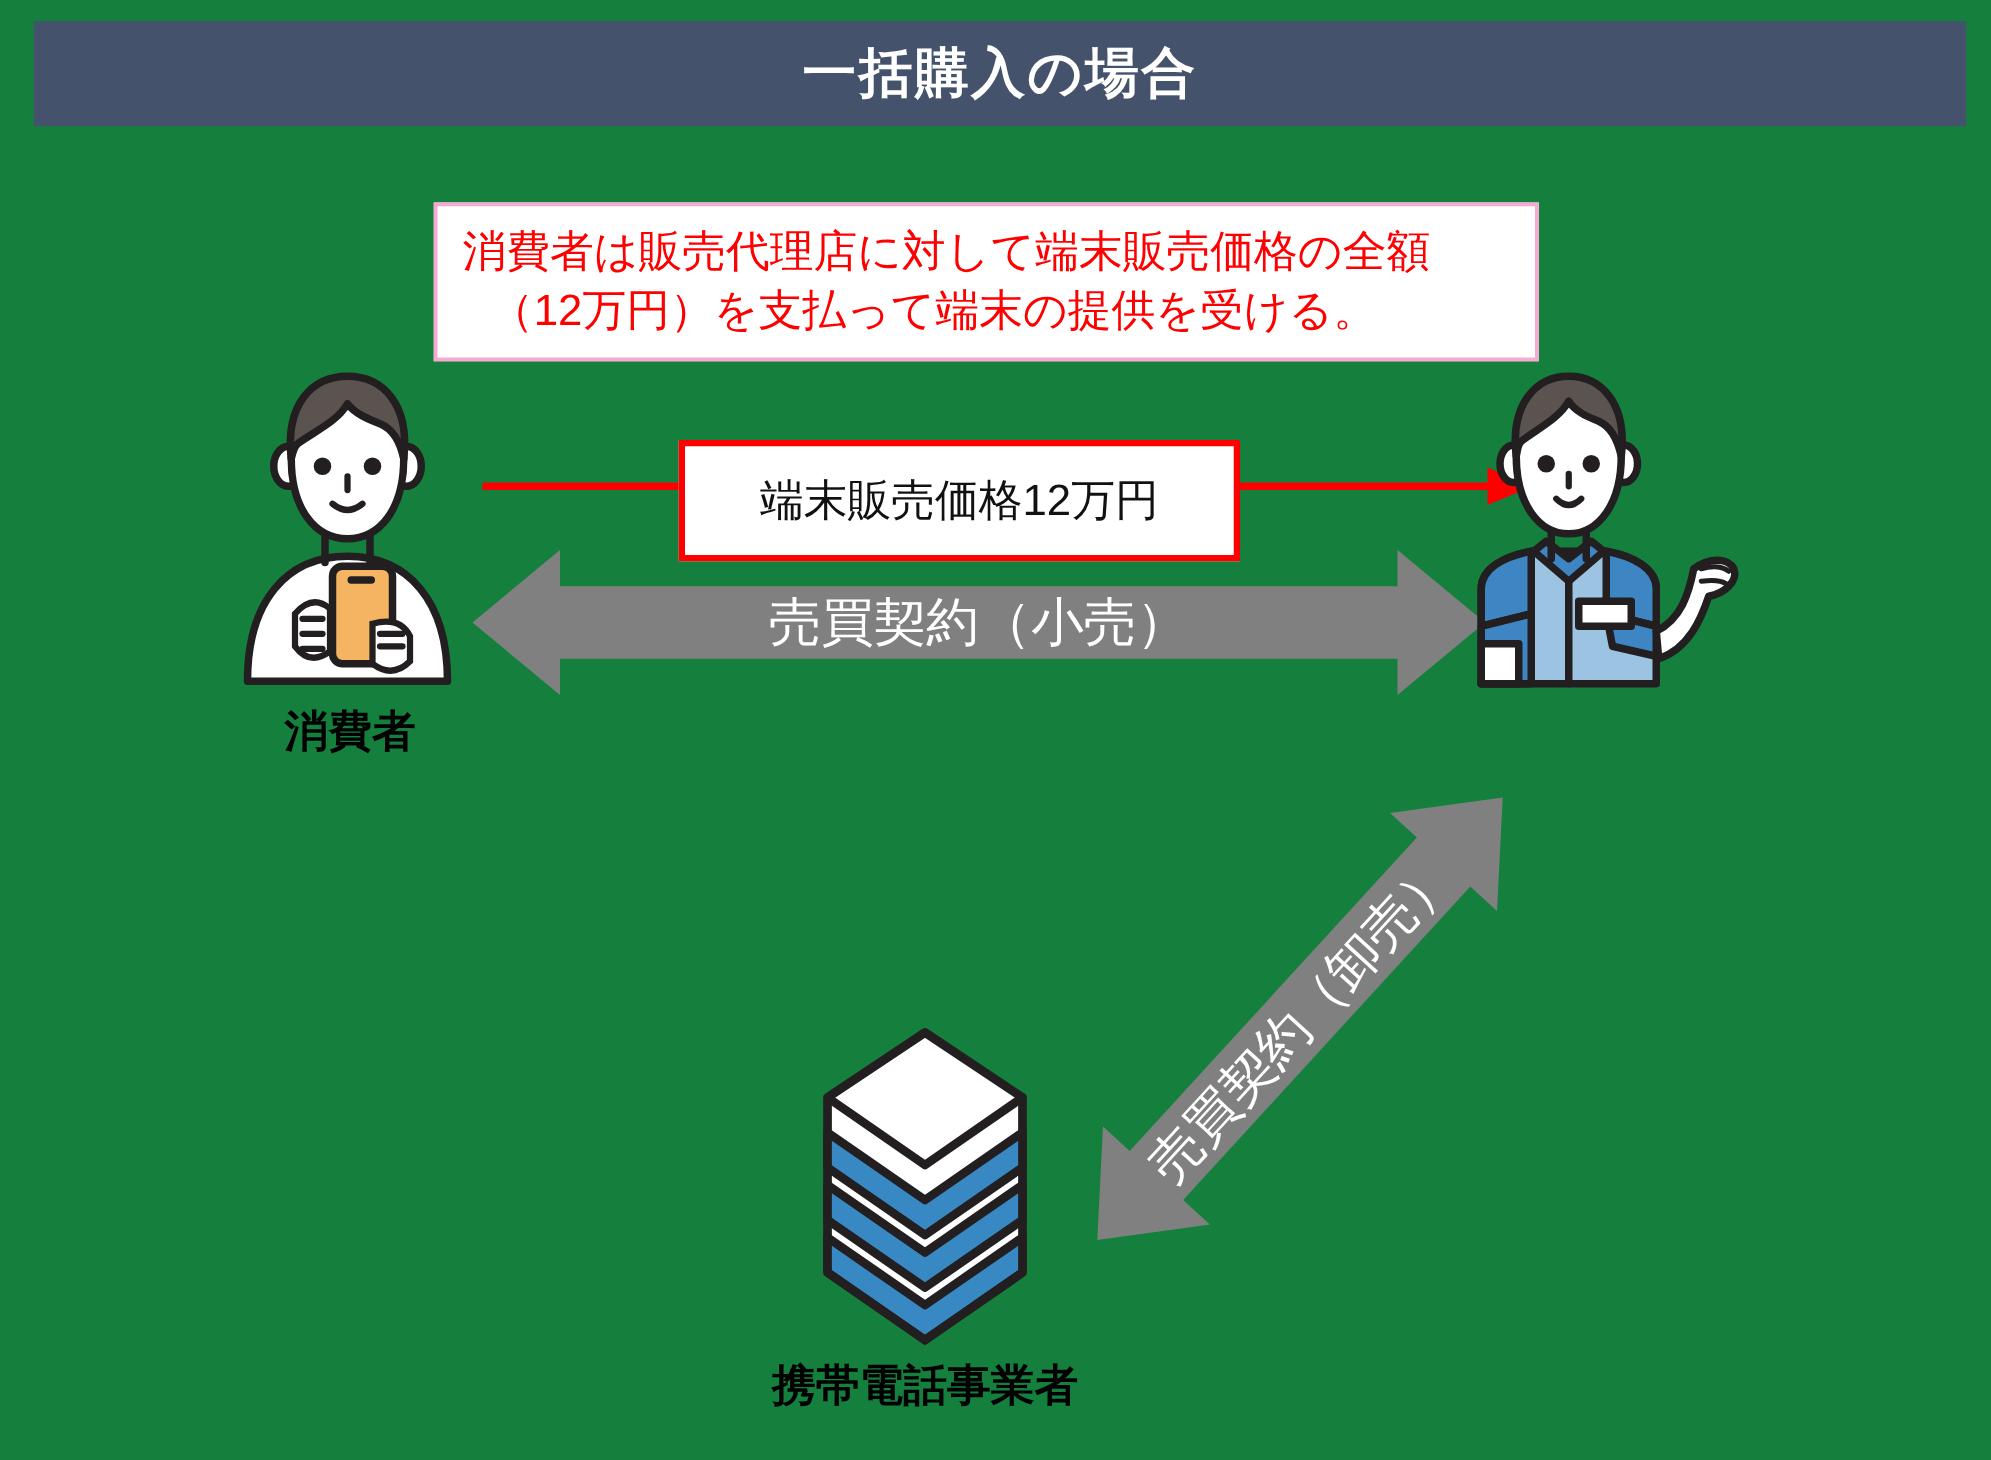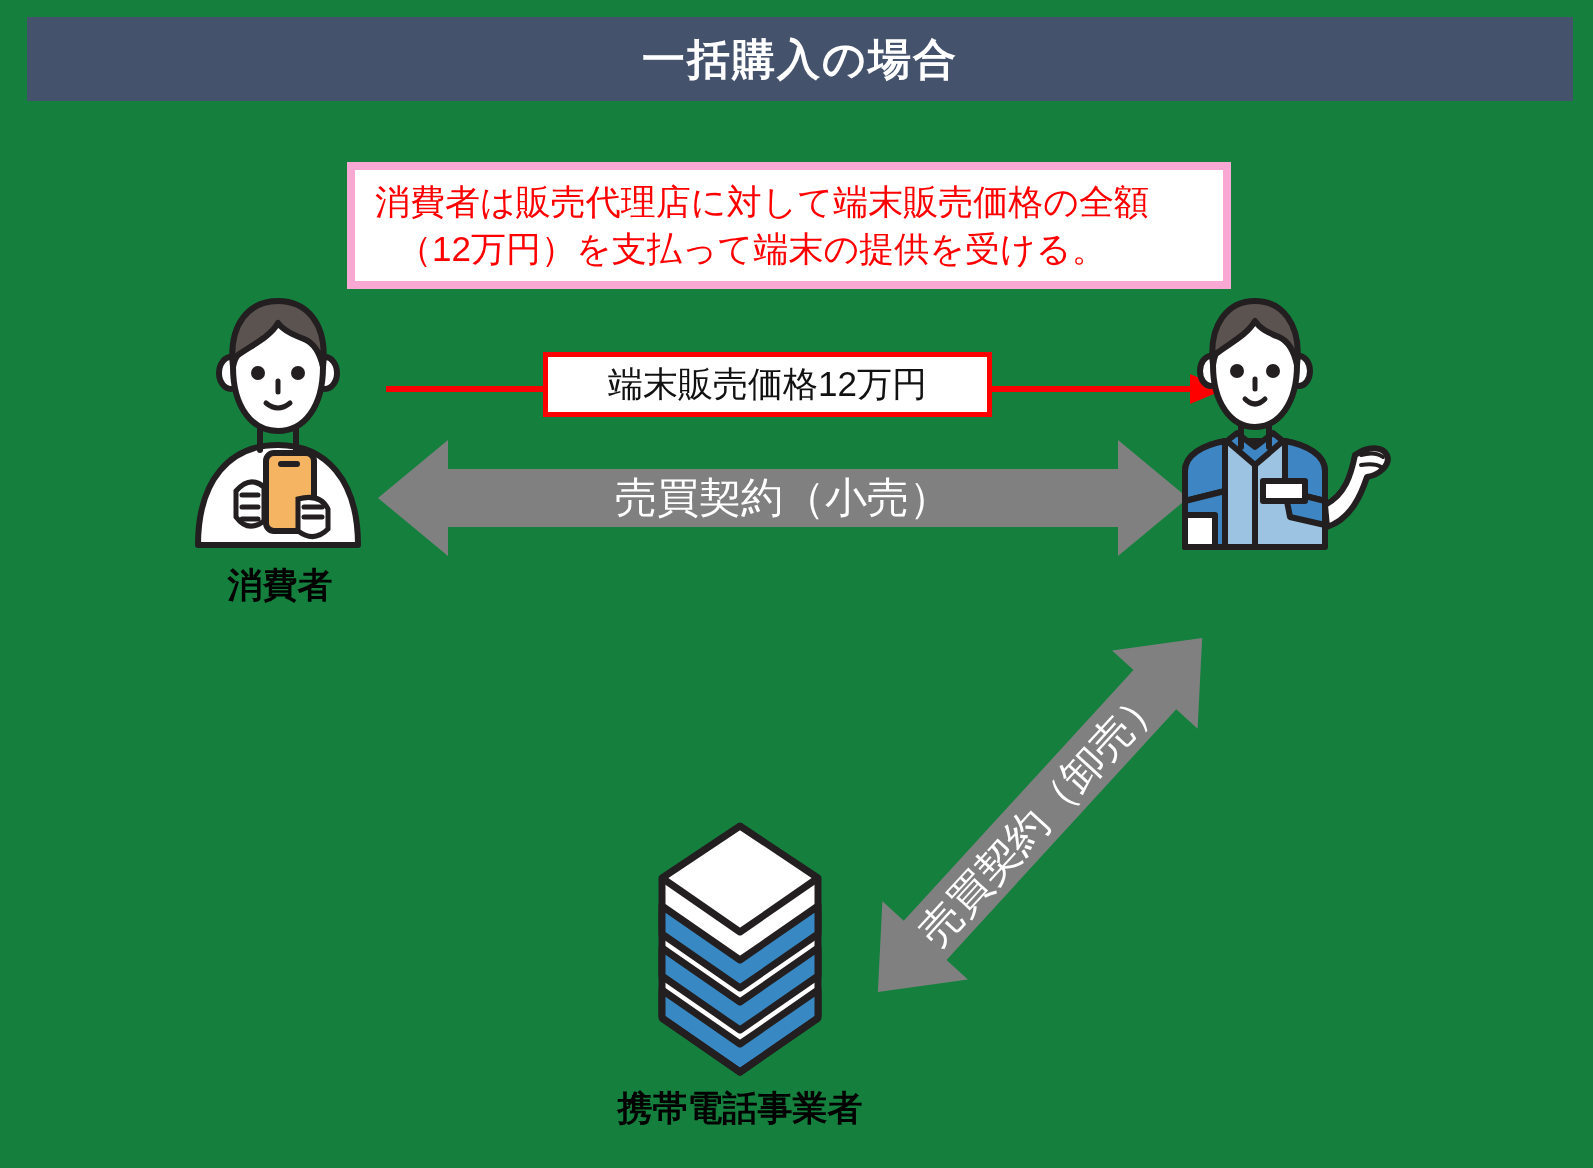--- a/index.html
+++ b/index.html
@@ -38,21 +38,21 @@
     line-height: 1;
   }
 
   
   #callout-box {
     position: absolute;
     left: 347px;
     top: 162px;
     width: 884px;
     height: 127px;
-    border: 8px solid #f9a8d4;
+    border: 3px solid #f9a8d4;
     background: #ffffff;
     box-sizing: border-box;
     padding: 10px 14px 10px 20px;
     display: flex;
     flex-direction: column;
     justify-content: center;
   }
   .callout-line {
     color: #FF0000;
     font-size: 35px;
@@ -78,21 +78,21 @@
     height: 0;
     border-top: 15px solid transparent;
     border-bottom: 15px solid transparent;
     border-left: 36px solid #FF0000;
   }
   #price-label-box {
     position: absolute;
     left: 543px;
     top: 352px;
     width: 449px;
-    height: 65px;
+    height: 97px;
     border: 5px solid #FF0000;
     background: #ffffff;
     box-sizing: border-box;
     display: flex;
     align-items: center;
     justify-content: center;
   }
   #price-label-text {
     color: #111111;
     font-size: 35px;

